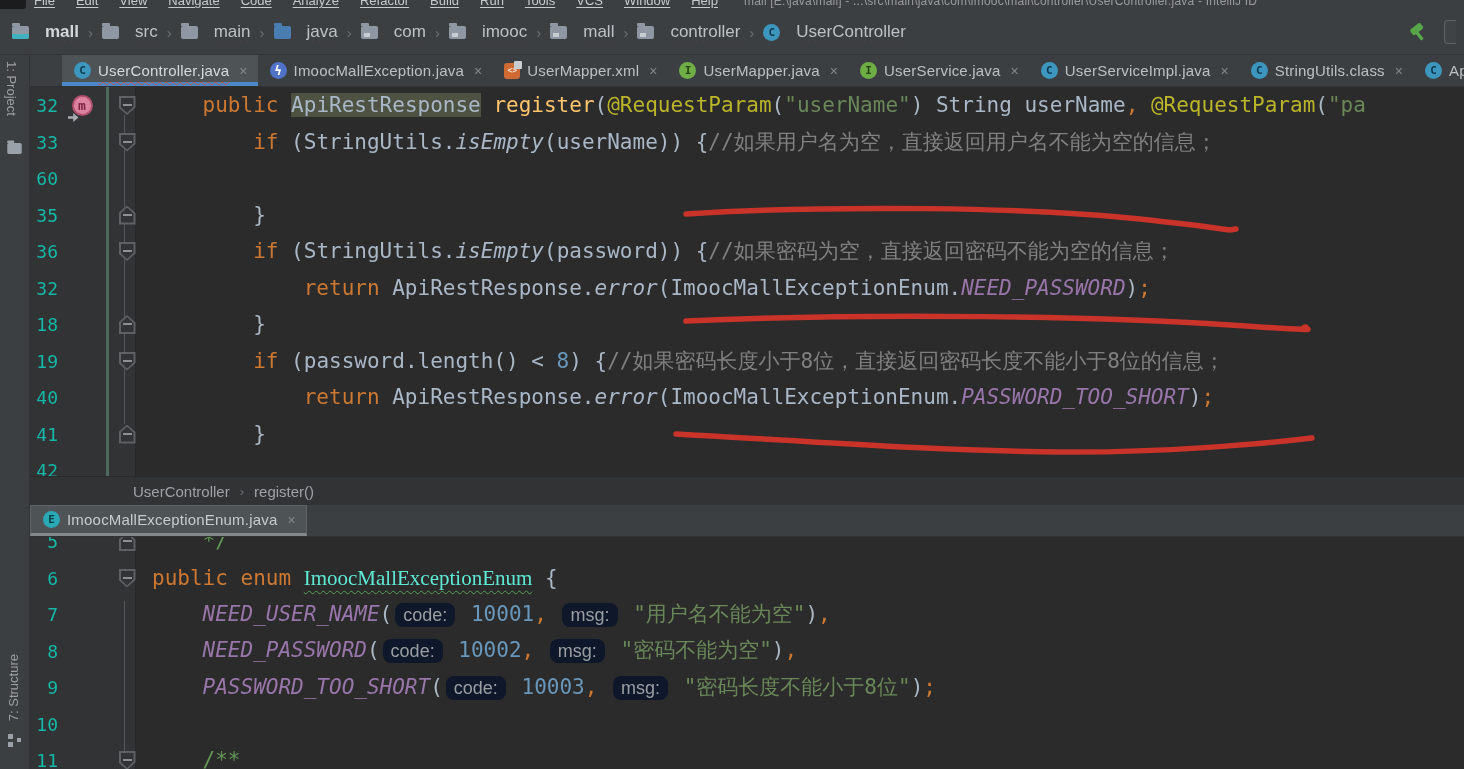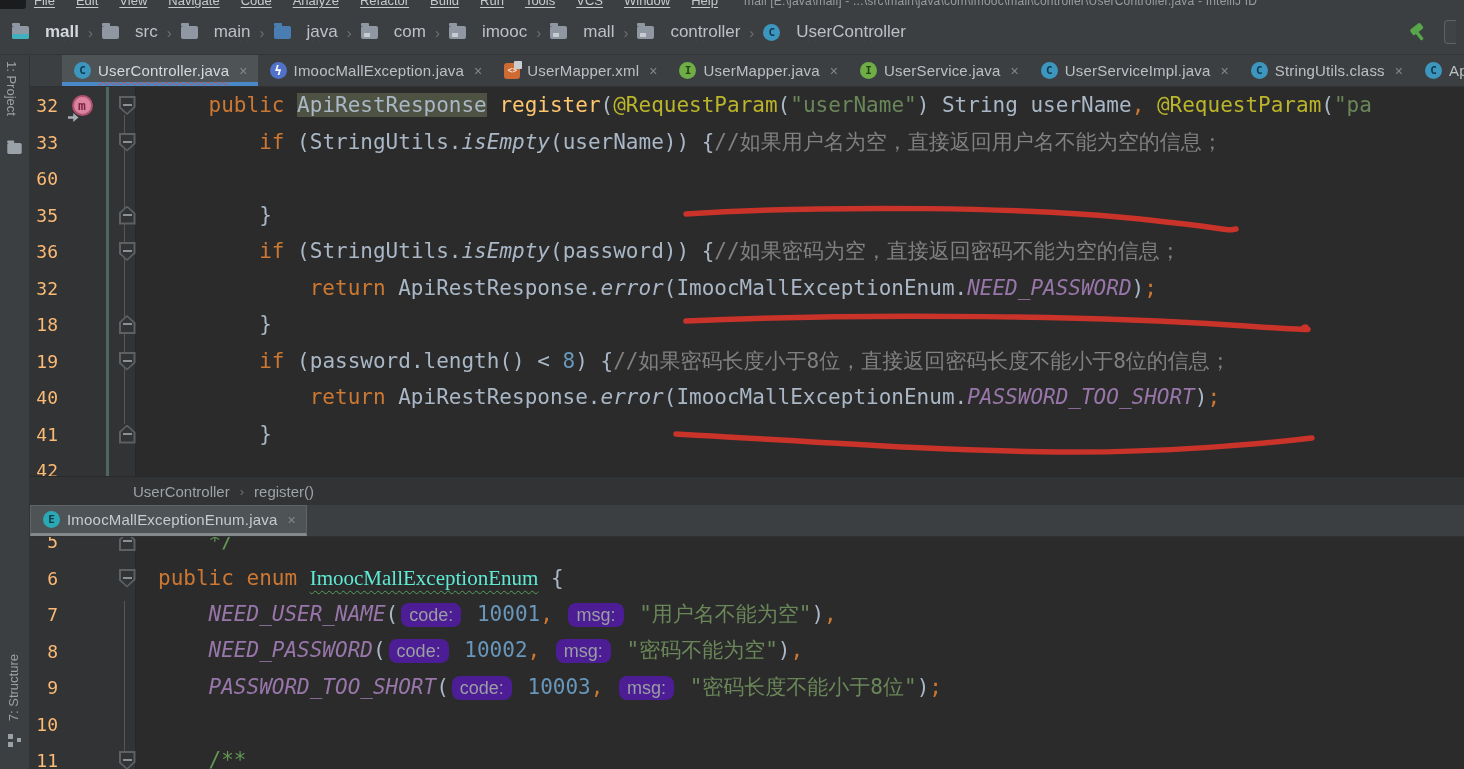--- a/index.html
+++ b/index.html
@@ -73,24 +73,24 @@
   .navbar2 .sep2 { color:#6e7376; font-size:13px; }
   #editor2 { flex:1 1 auto; }
   .gutterbg { position:absolute; left:0; top:0; bottom:0; width:106px; background:#313335; border-right:1px solid #26282a; }
   .vcsline { position:absolute; left:76px; top:0; height:100%; width:3px; background:#4e685d; }
   .foldline { position:absolute; width:1px; background:#55585b; left:94px; }
   #editor1 .foldline { top:28px; height:309px; }
   #editor2 .foldline { top:64px; height:159px; }
   .lines { position:relative; }
   #editor2 .lines { margin-top:-14px; }
   .row { display:flex; align-items:center; height:36.5px; position:relative; }
-  .lnum { flex:0 0 30px; text-align:right; padding-right:2px; font:18px "DejaVu Sans Mono", monospace; color:#fdba74; }
+  .lnum { flex:0 0 30px; text-align:right; padding-right:2px; font:18px "DejaVu Sans Mono", monospace; color:#14b8a6; }
   .icol { flex:0 0 44px; display:flex; align-items:center; justify-content:center; position:relative; }
   .fcol { flex:0 0 30px; margin-left:8px; display:flex; align-items:center; justify-content:center; }
-  .codeln { margin-left:16px; font:21px/36.5px "DejaVu Sans Mono", monospace; white-space:pre; color:#a9b7c6; }
+  .codeln { margin-left:10px; font:21px/36.5px "DejaVu Sans Mono", monospace; white-space:pre; color:#a9b7c6; }
 
   
   .micon { width:21px; height:21px; border-radius:50%; background:#db83a0; border:2px solid #b2526f; color:#7c2340;
            display:flex; align-items:center; justify-content:center; font:bold 13px "DejaVu Sans Mono",monospace; position:relative; }
   .micon::after { content:""; position:absolute; left:-6px; bottom:-8px; width:11px; height:9px; background:#a7adb3;
            clip-path:polygon(0 35%,52% 35%,52% 0,100% 50%,52% 100%,52% 65%,0 65%); }
   .fold { width:17px; height:19px; position:relative; display:inline-block; }
   .fold.open { clip-path:polygon(0 0,100% 0,100% 60%,50% 100%,0 60%); background:#5d6164; }
   .fold.close { clip-path:polygon(0 40%,50% 0,100% 40%,100% 100%,0 100%); background:#5d6164; }
   .fold i { position:absolute; inset:2px; background:#313335; clip-path:inherit; }
@@ -106,21 +106,21 @@
   .tk-ann { color:#bbb529; }
   .tk-str { color:#6a8759; }
   .tk-num { color:#6897bb; }
   .tk-cmt { color:#808080; }
   .tk-doc { color:#629755; }
   .tk-cst { color:#9876aa; font-style:italic; }
   .tk-stm { color:#a9b7c6; font-style:italic; }
   .tk-punct { color:#cc7832; }
   .tk-hl { color:#a9b7c6; background:#4e5243; }
   .tk-sqg { color:#5eead4; text-decoration:underline wavy 1px #55a05a; text-underline-offset:5px;font-family:Liberation Serif, serif; }
-  .tk-hint { background:#4c1d95; color:#9b9ea3; border-radius:8px; padding:2px 8px; font-size:18px; margin:0 3px; font-family:"Liberation Sans",sans-serif; }
+  .tk-hint { background:#0f172a; color:#9b9ea3; border-radius:8px; padding:2px 8px; font-size:18px; margin:0 3px; font-family:"Liberation Sans",sans-serif; }
 
   .annot { position:absolute; left:0; top:0; pointer-events:none; }
 </style>
 </head>
 <body>
 
 <div class="app">
 
   <div class="menubar">
     <span class="logo"></span>

